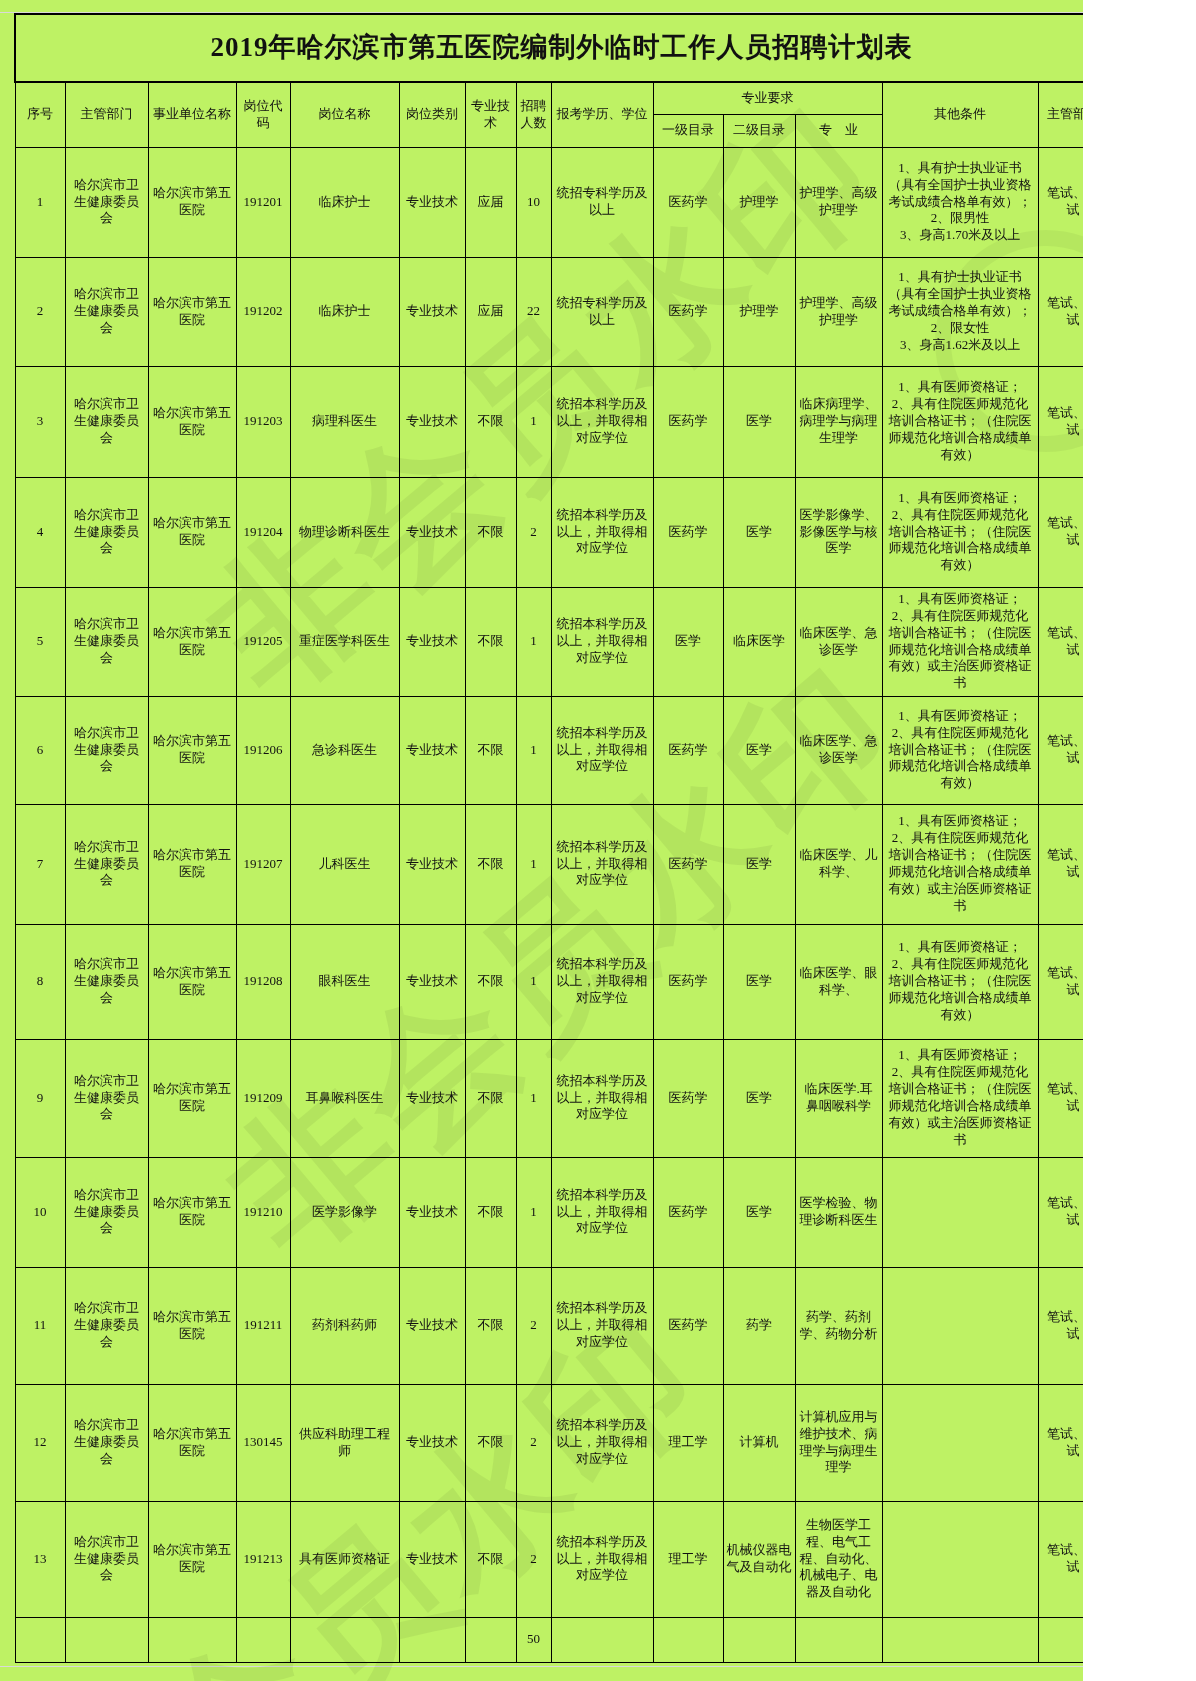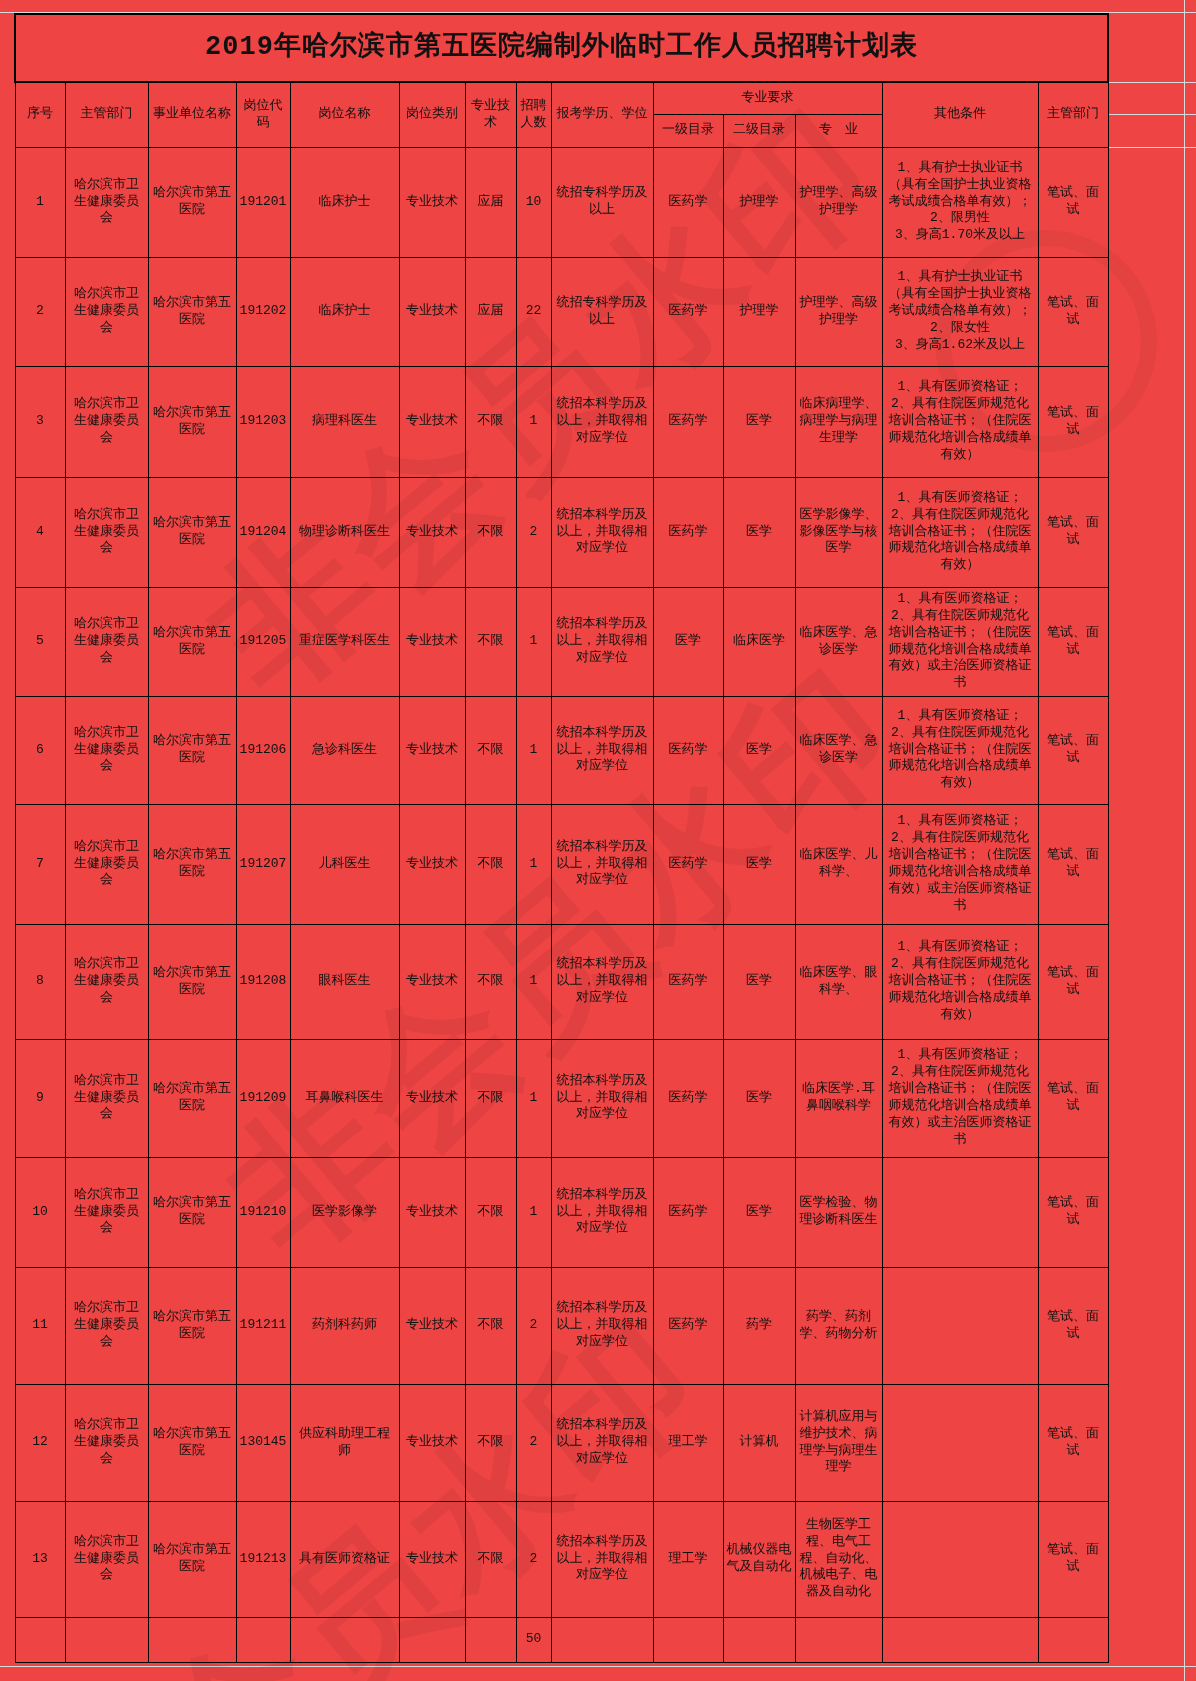--- a/index.html
+++ b/index.html
@@ -1,17 +1,17 @@
 <!DOCTYPE html>
 <html><head>
 <meta charset="utf-8">
 <style>
   html,body{margin:0;padding:0;background:#ffffff;}
-  .page{position:relative;width:1196px;height:1681px;background:#ef4444;overflow:hidden;
-        font-family:Liberation Mono, monospace;color:#111;}
+  .page{position:relative;width:1083px;height:1681px;background:#bef264;overflow:hidden;
+        font-family:Liberation Serif, serif;color:#111;}
   
   .gline{position:absolute;background:#d9d9d9;}
   
   table.main{position:absolute;left:14px;top:13px;border-collapse:collapse;table-layout:fixed;
              width:1094px;background:transparent;}
   table.main th,table.main td{border:1.5px solid #000;padding:1px 3px;text-align:center;
              vertical-align:middle;font-size:13px;line-height:1.3;word-break:break-all;
              overflow:hidden;font-weight:normal;}
   tr.title-row th{font-size:27px;font-weight:bold;letter-spacing:1px;border:2px solid #000;}
   thead th{font-size:13px;}

